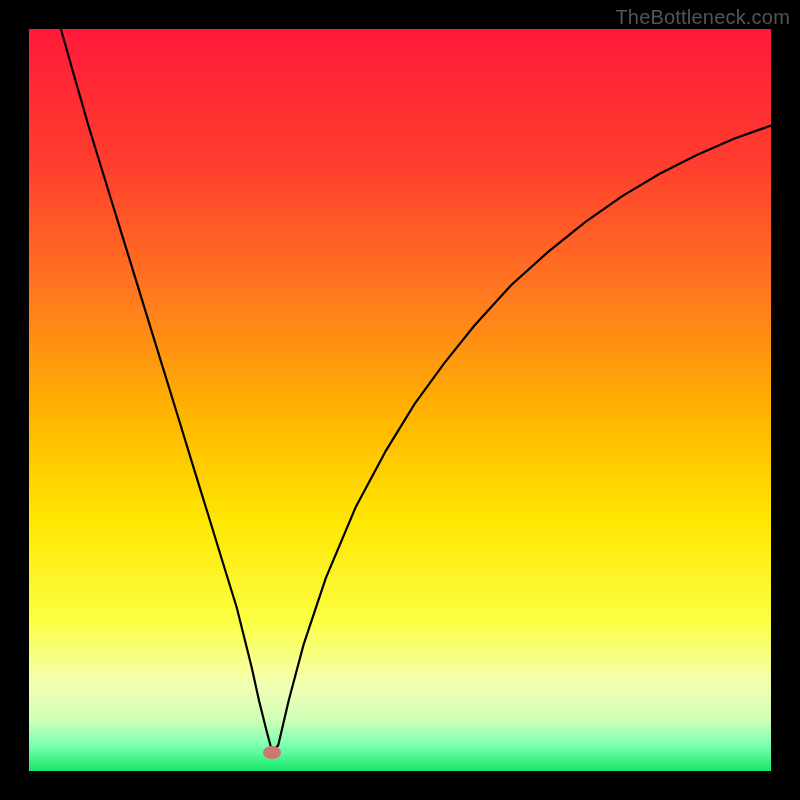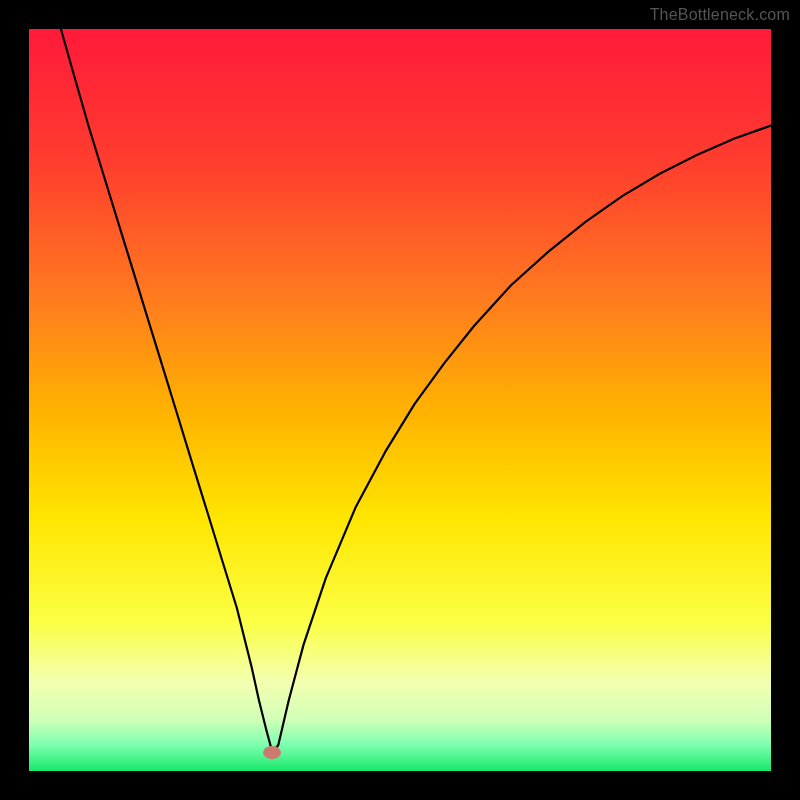--- a/index.html
+++ b/index.html
@@ -26,21 +26,21 @@
   }
   .gradient-bg {
     position: absolute;
     inset: 0;
   }
   .watermark {
     position: absolute;
     top: 6px;
     right: 10px;
     color: #555;
-    font-size: 16px;
+    font-size: 20px;
     font-family: Arial, sans-serif;
     letter-spacing: 0.2px;
   }
   .marker {
     position: absolute;
     background: #cc7a70;
     border-radius: 50% / 55%;
   }
   svg.curve {
     position: absolute;

